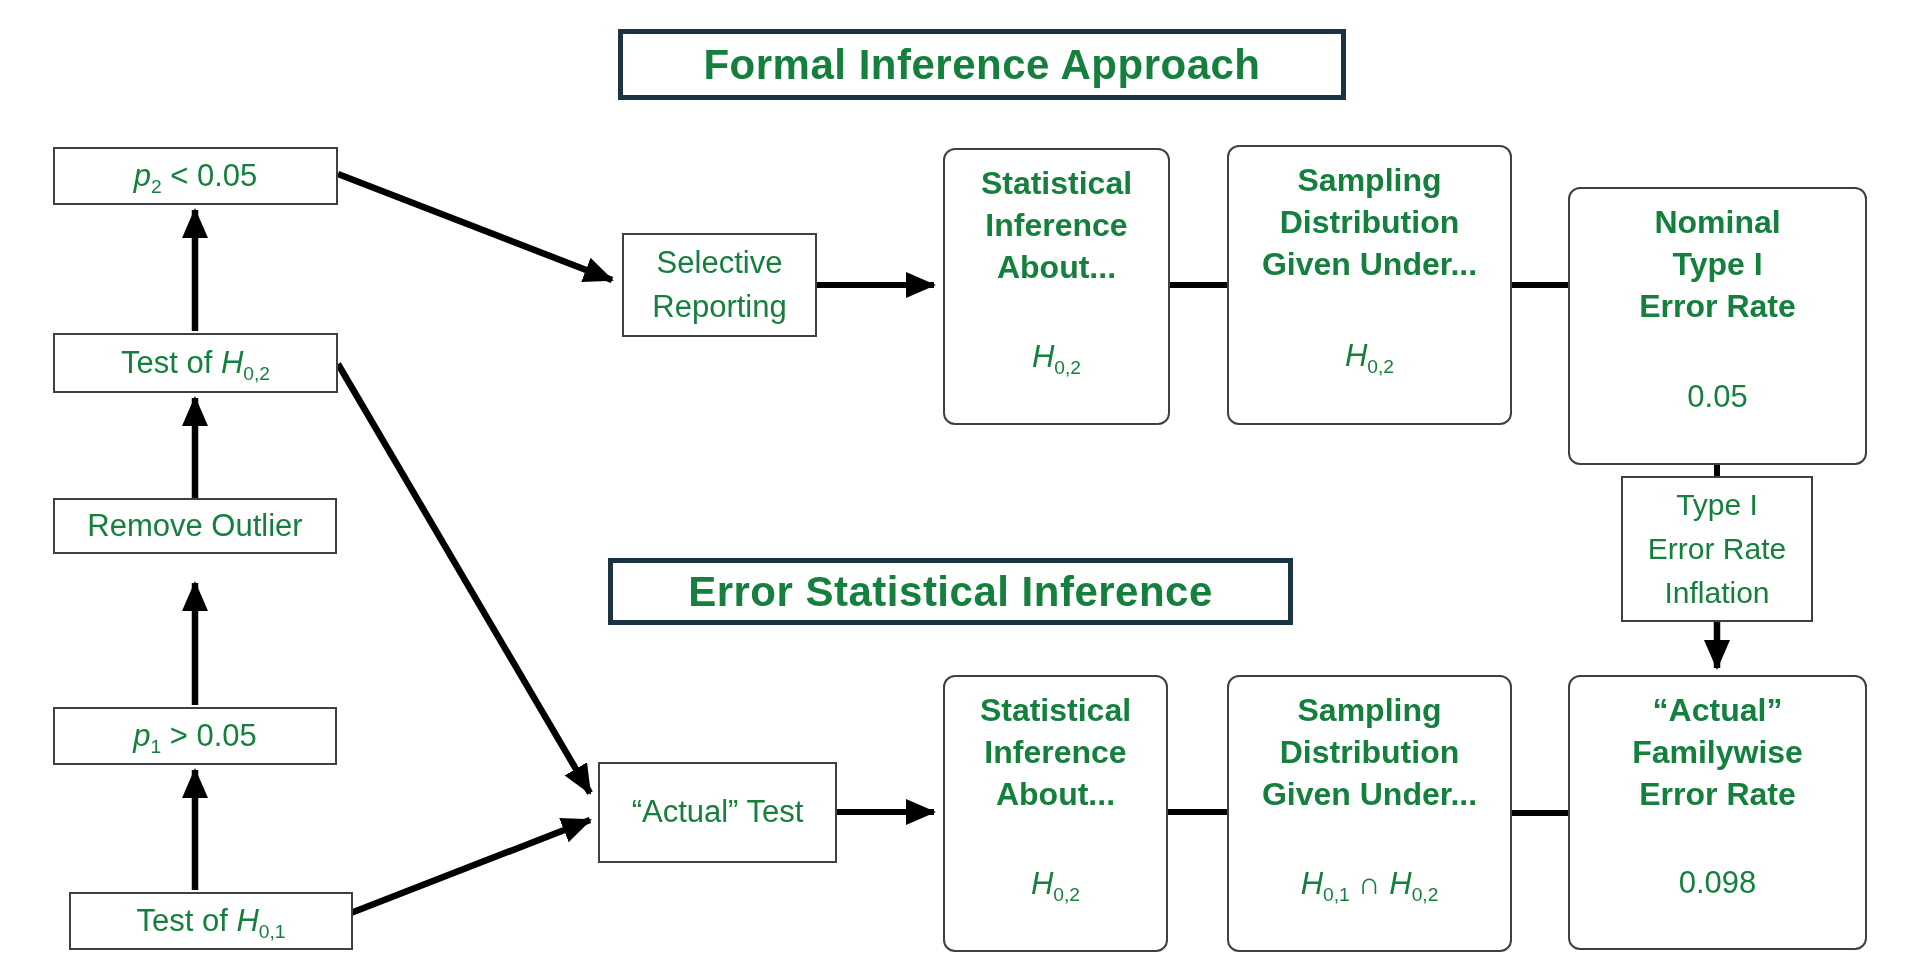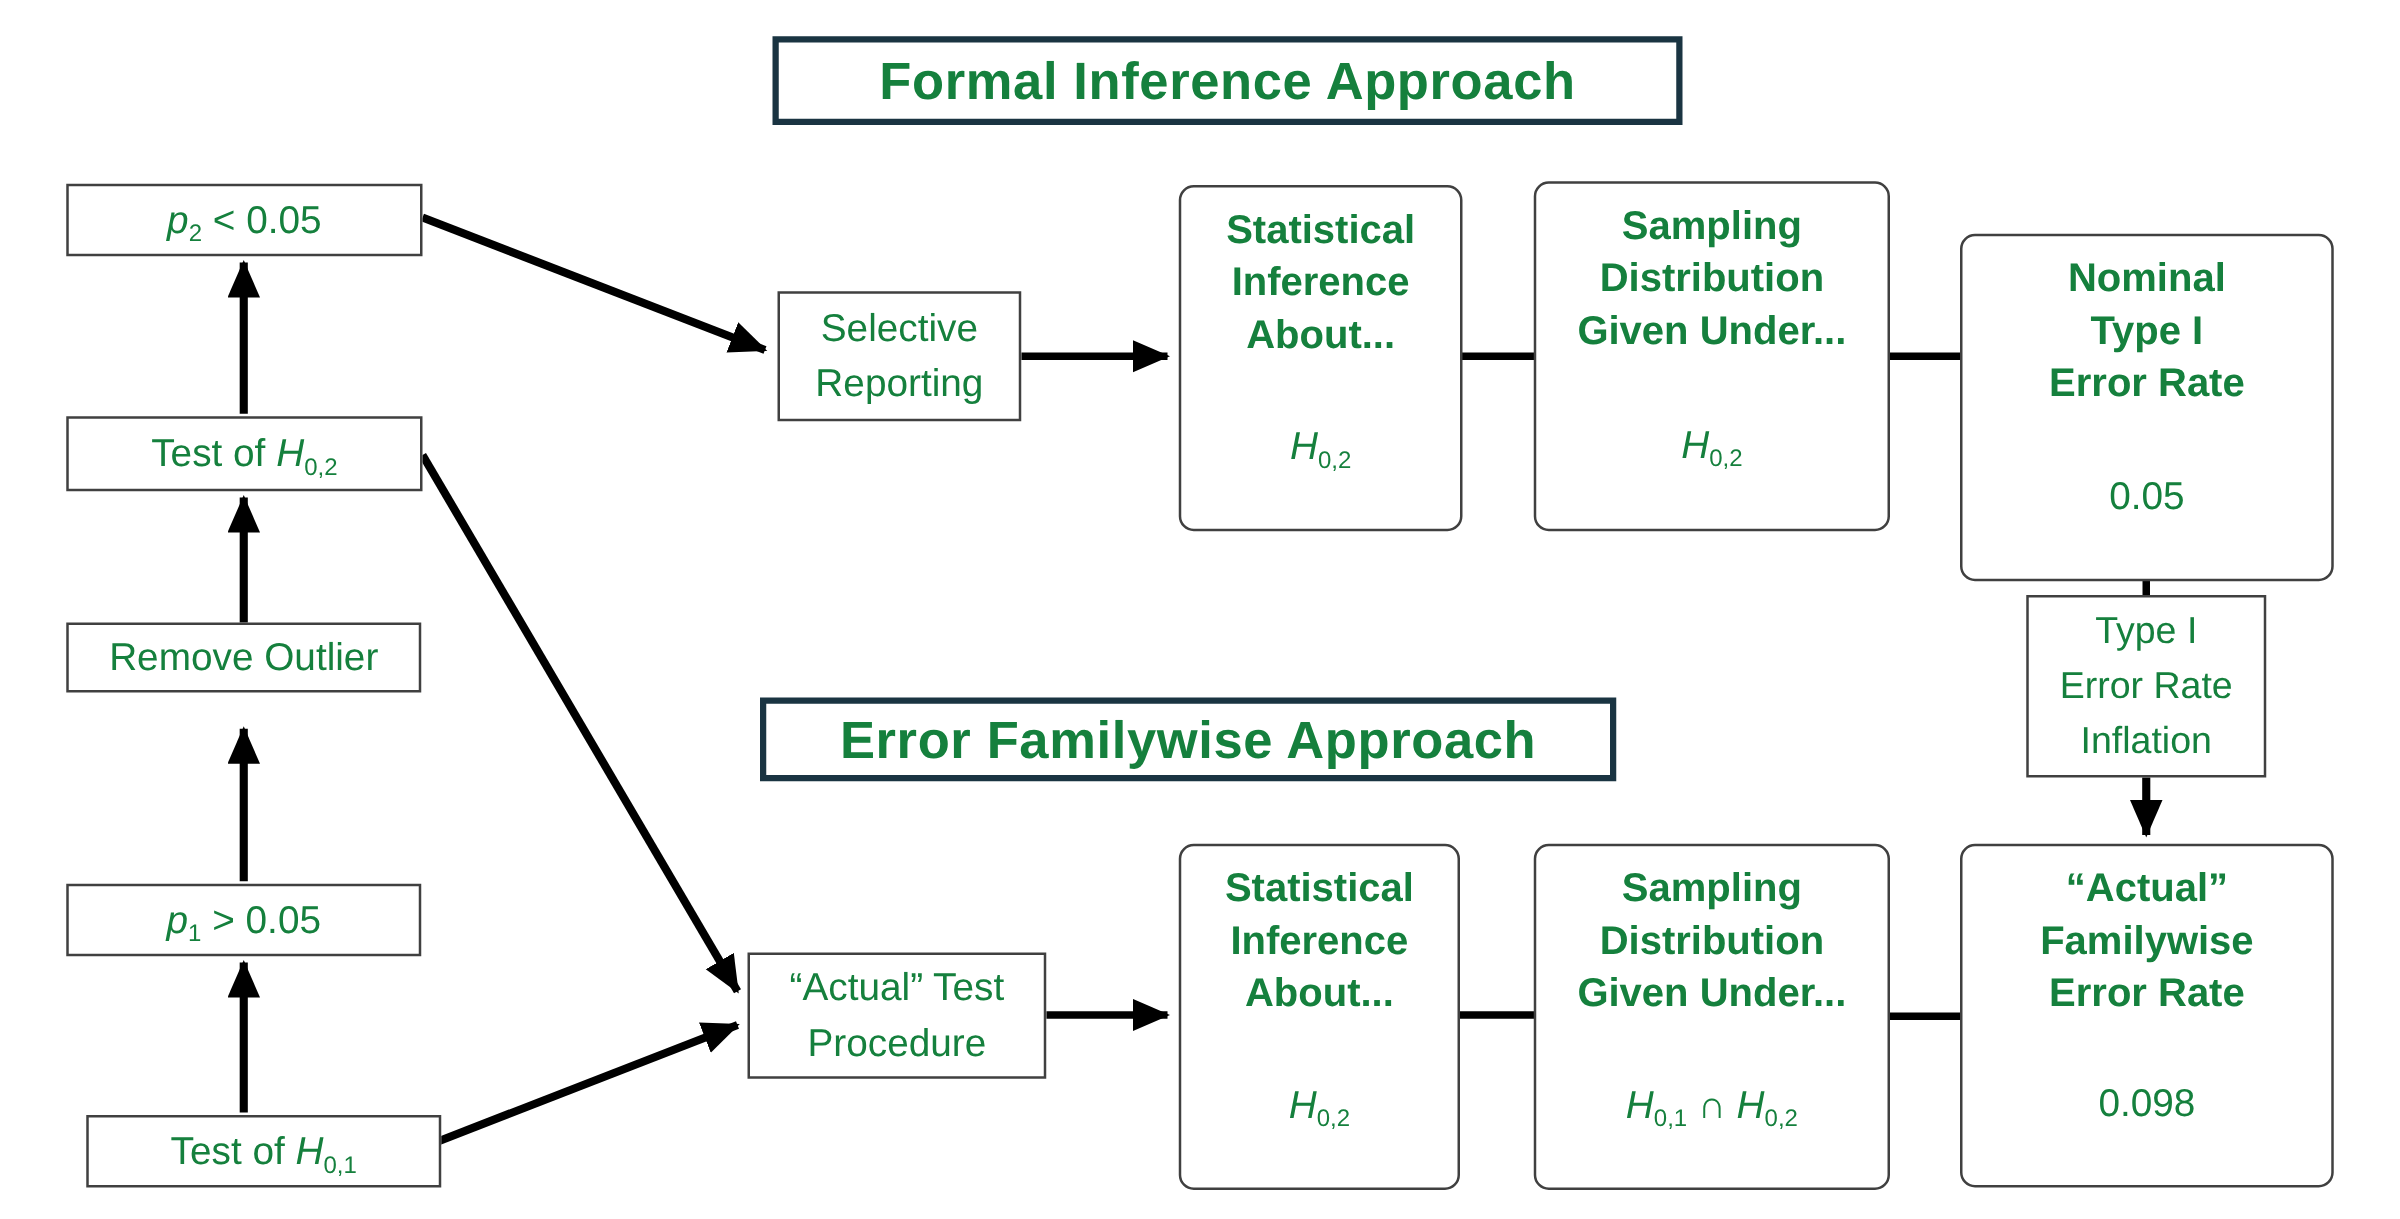--- a/index.html
+++ b/index.html
@@ -60,21 +60,21 @@
 
     <line x1="837" y1="812" x2="934" y2="812" stroke="#000" stroke-width="6" marker-end="url(#ah)"></line>
     <line x1="1166" y1="812" x2="1229" y2="812" stroke="#000" stroke-width="6"></line>
     <line x1="1510" y1="813" x2="1570" y2="813" stroke="#000" stroke-width="6"></line>
   </svg>
 
   <div class="node title-box" style="left:618px;top:29px;width:728px;height:71px;">
     <span>Formal Inference Approach</span>
   </div>
   <div class="node title-box" style="left:608px;top:558px;width:685px;height:67px;">
-    <span>Error Familywise Approach</span>
+    <span>Error Statistical Inference</span>
   </div>
 
   <div class="node small" style="left:53px;top:147px;width:285px;height:58px;">
     <span><i>p</i><sub>2</sub><span> &lt; 0.05</span></span>
   </div>
   <div class="node small" style="left:53px;top:333px;width:285px;height:60px;">
     <span><span>Test of </span><i>H</i><sub>0,2</sub></span>
   </div>
   <div class="node small" style="left:53px;top:498px;width:284px;height:56px;">
     <span>Remove Outlier</span>
@@ -88,21 +88,20 @@
 
   <div class="node twoline" style="left:622px;top:233px;width:195px;height:104px;">
     <span>
       <div>Selective</div>
       <div>Reporting</div>
     </span>
   </div>
   <div class="node twoline" style="left:598px;top:762px;width:239px;height:101px;">
     <span>
       <div>“Actual” Test</div>
-      <div>Procedure</div>
     </span>
   </div>
 
   <div class="node big" style="left:943px;top:148px;width:227px;height:277px;">
     <div>
       <div>Statistical</div>
       <div>Inference</div>
       <div>About...</div>
     </div>
     <div class="value"><i>H</i><sub>0,2</sub></div>

